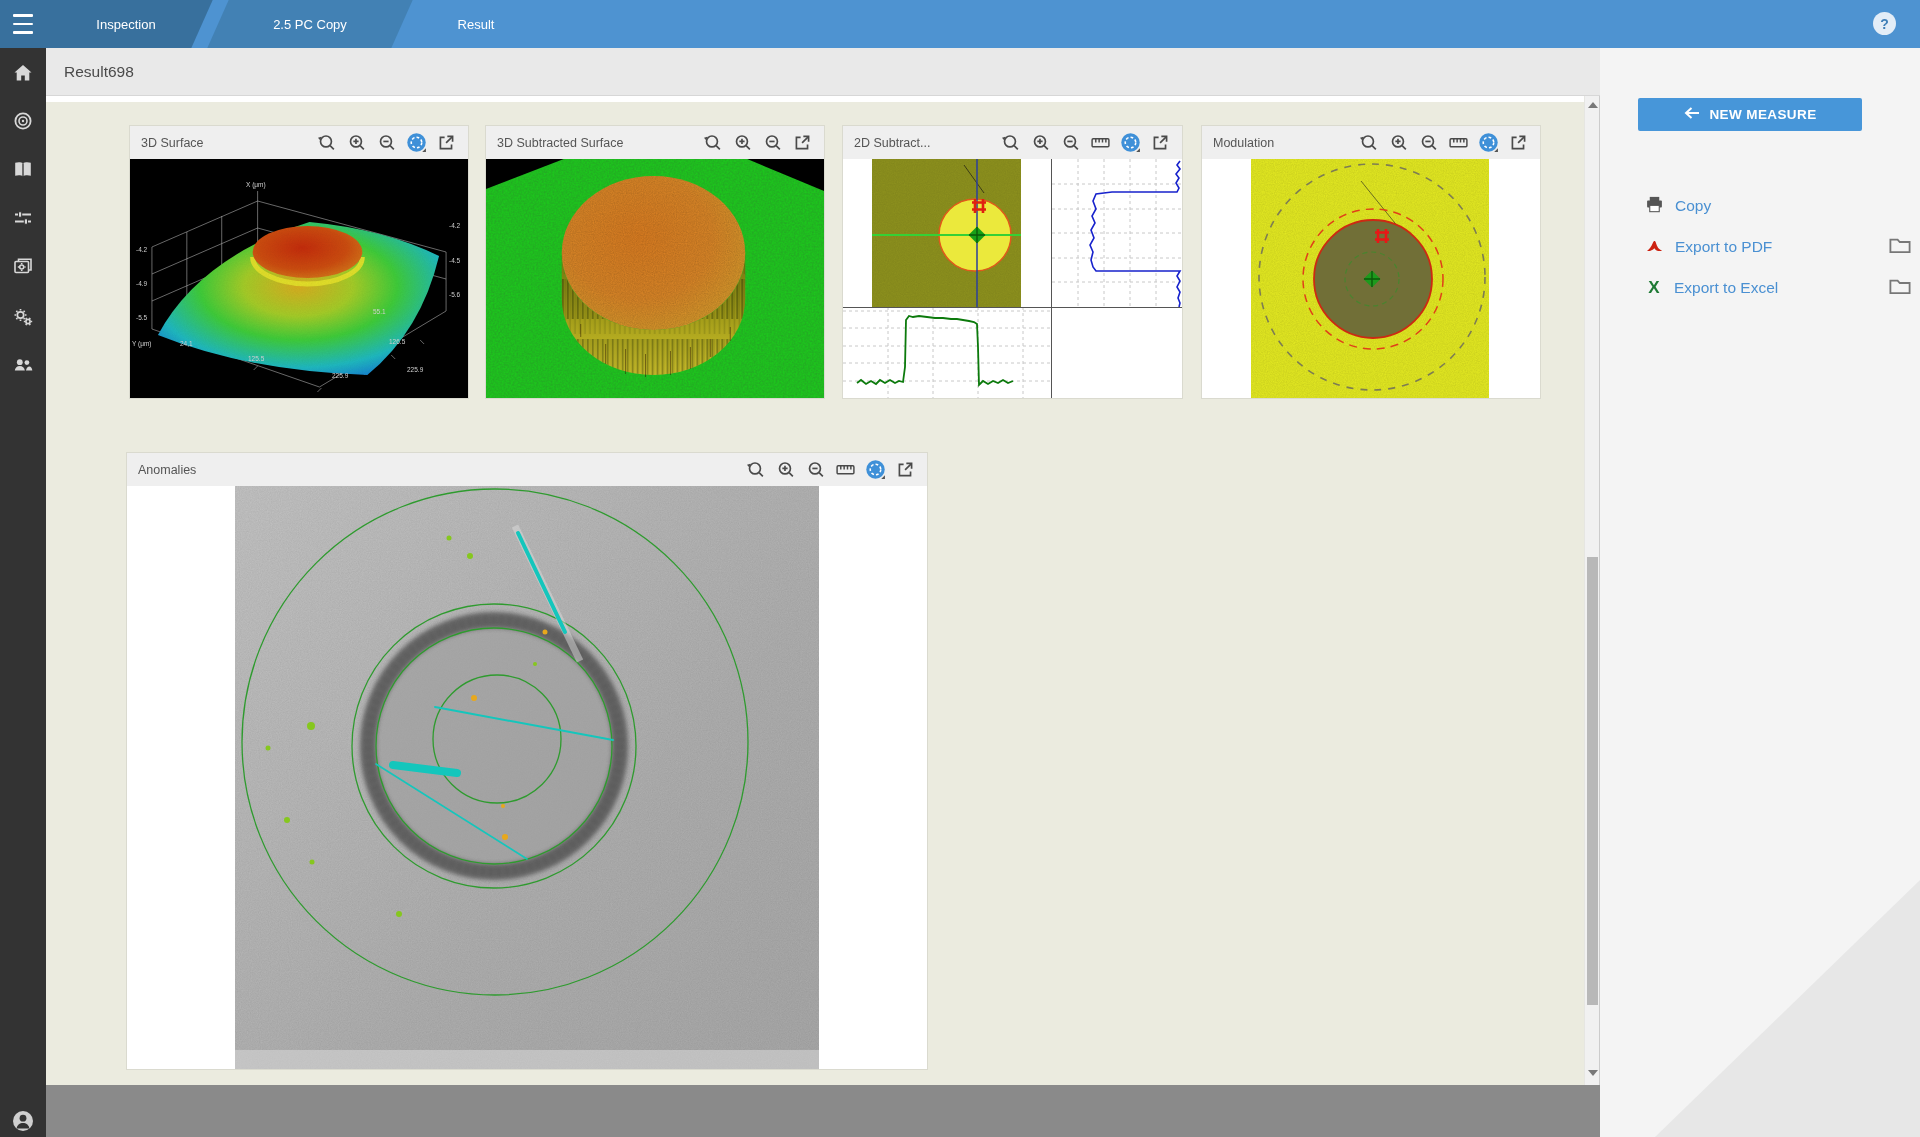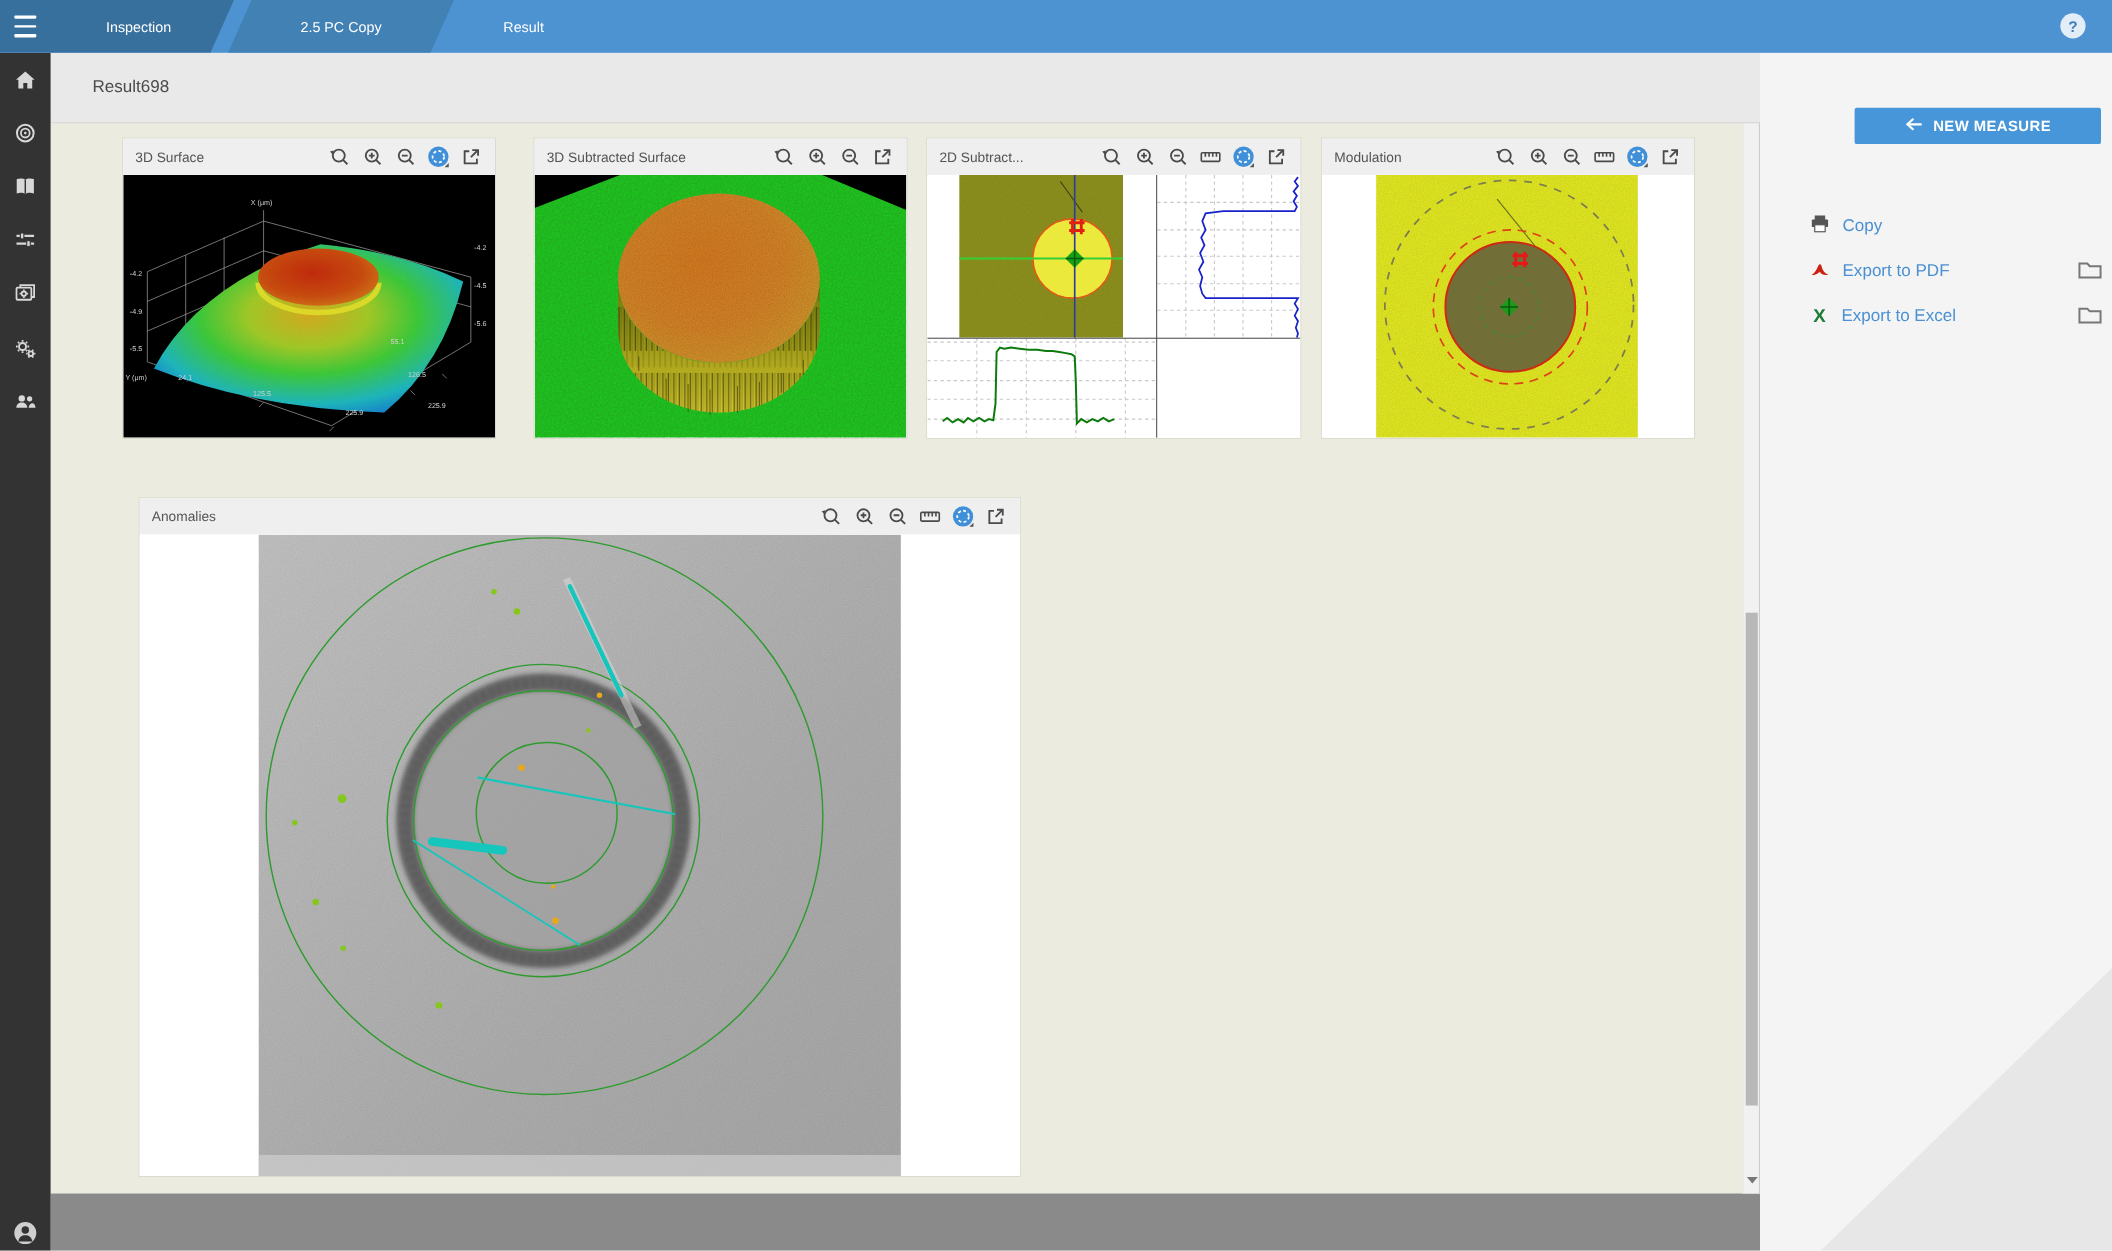--- a/index.html
+++ b/index.html
@@ -17,21 +17,21 @@
 .hamburger{position:absolute;left:13px;top:14px;width:22px;height:20px;display:flex;flex-direction:column;justify-content:space-between;cursor:pointer;}
 .hamburger span{display:block;width:20px;height:2.6px;background:#fff;border-radius:1px;}
 .helpbtn{position:absolute;right:24px;top:12px;width:23px;height:23px;border-radius:50%;background:#e3edf7;color:#3f7fb8;font-size:14px;font-weight:bold;display:flex;align-items:center;justify-content:center;cursor:pointer;}
 
 
 .sidebar{position:absolute;left:0;top:48px;width:46px;height:1089px;background:#333333;z-index:25;}
 .nav-item{position:absolute;left:0;width:46px;height:46px;display:flex;align-items:center;justify-content:center;cursor:pointer;}
 .nav-item svg{display:block;}
 
 
-.pagestrip{position:absolute;left:46px;top:48px;width:1554px;height:64px;background:#e9e9e9;border-bottom:1px solid #d7d7d7;display:flex;align-items:center;padding-left:38px;z-index:5;}
+.pagestrip{position:absolute;left:46px;top:48px;width:1554px;height:48px;background:#e9e9e9;border-bottom:1px solid #d7d7d7;display:flex;align-items:center;padding-left:18px;z-index:5;}
 .pagetitle{font-size:15.5px;color:#4a4a4a;}
 
 
 .content{position:absolute;left:46px;top:96px;width:1554px;height:989px;background:linear-gradient(#ffffff 0 6px,#ebebdf 6px);}
 .bottombar{position:absolute;left:46px;top:1085px;width:1554px;height:52px;background:#8a8a8a;}
 
 
 .panel{position:absolute;background:#fff;box-shadow:0 0 0 1px rgba(0,0,0,0.07);}
 .panel-h{height:33px;background:#efefef;display:flex;align-items:center;padding:0 9px 0 11px;}
 .panel-title{flex:1;font-size:12.5px;color:#555;white-space:nowrap;overflow:hidden;}
@@ -54,21 +54,21 @@
 
 .vscroll{position:absolute;left:1584px;top:96px;width:16px;height:989px;background:#f1f1f1;border-left:1px solid #e6e6e2;border-right:1px solid #cccccc;}
 .vthumb{position:absolute;left:2px;top:461px;width:11px;height:448px;background:#b8b8b8;cursor:pointer;}
 .sarrow{position:absolute;left:3px;width:0;height:0;border-left:5px solid transparent;border-right:5px solid transparent;cursor:pointer;}
 .sarrow.up{top:6px;border-bottom:6px solid #787878;}
 .sarrow.down{top:974px;border-top:6px solid #787878;}
 
 
 .rightpanel{position:absolute;left:1600px;top:48px;width:320px;height:1089px;background:#f4f4f4;overflow:hidden;}
 .wedge{position:absolute;left:55px;top:832px;width:265px;height:257px;background:#e7e7e7;clip-path:polygon(100% 0,100% 100%,0 100%);}
-.newmeasure{position:absolute;left:38px;top:50px;width:224px;height:33px;background:#4796d9;border:none;border-radius:2px;color:#fff;font-size:13.5px;font-weight:bold;letter-spacing:0.4px;display:flex;align-items:center;justify-content:center;gap:9px;cursor:pointer;margin-left:48px;}
+.newmeasure{position:absolute;left:38px;top:50px;width:224px;height:33px;background:#4796d9;border:none;border-radius:2px;color:#fff;font-size:13.5px;font-weight:bold;letter-spacing:0.4px;display:flex;align-items:center;justify-content:center;gap:9px;cursor:pointer;}
 .action-row{position:absolute;left:45px;height:26px;display:flex;align-items:center;gap:11px;cursor:pointer;}
 .action-label{font-size:15.5px;color:#4a90d2;}
 .excel-x{font-size:17px;font-weight:bold;color:#1e7a34;width:18px;text-align:center;}
 .folderbtn{position:absolute;left:288px;width:24px;height:22px;cursor:pointer;}
 </style>
 </head>
 <body>
 
 <svg width="0" height="0" style="position:absolute" aria-hidden="true">
 <defs>
@@ -217,21 +217,21 @@
       </span>
   </div>
 </div>
 
 <div class="pagestrip">
   <span class="pagetitle">Result698</span>
 </div>
 
 <div class="content">
 
-  <div class="panel" style="left:66px;top:30px;width:338px;height:272px">
+  <div class="panel" style="left:84px;top:30px;width:338px;height:272px">
     <div class="panel-h">
       <span class="panel-title">3D Surface</span>
       <span style="display:flex">
           <span class="tool">
             <svg width="21" height="21" viewBox="0 0 20 20" fill="none" stroke="#4a4a4a" stroke-width="1.6">
               <circle cx="9.5" cy="9" r="5.2"></circle>
               <line x1="13.4" y1="12.9" x2="17" y2="16.5"></line>
               <path d="M5.1 4.6 L1.9 5.4 L4.1 8" fill="#4a4a4a" stroke="none"></path>
             </svg>
           </span>

